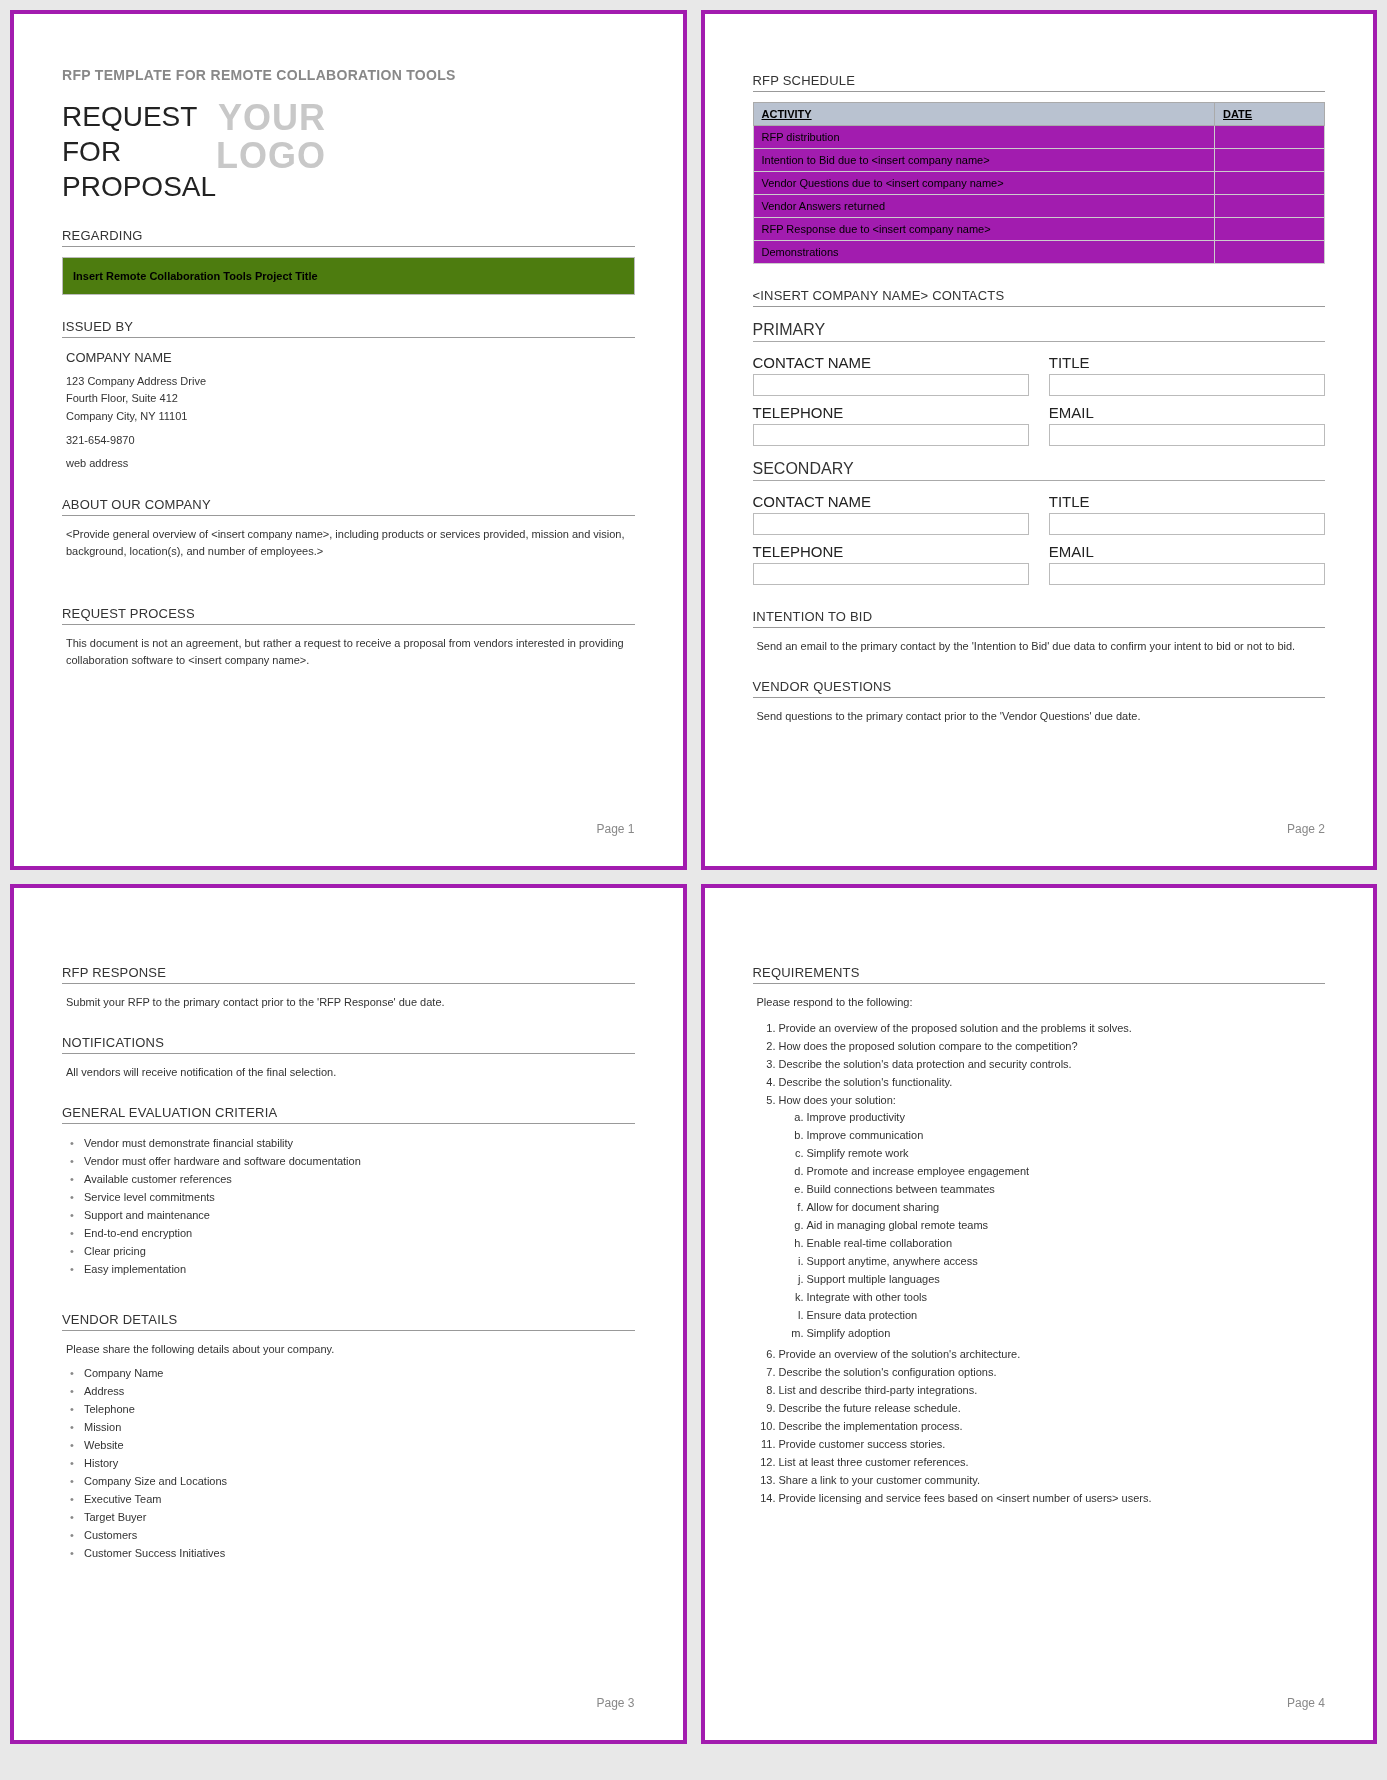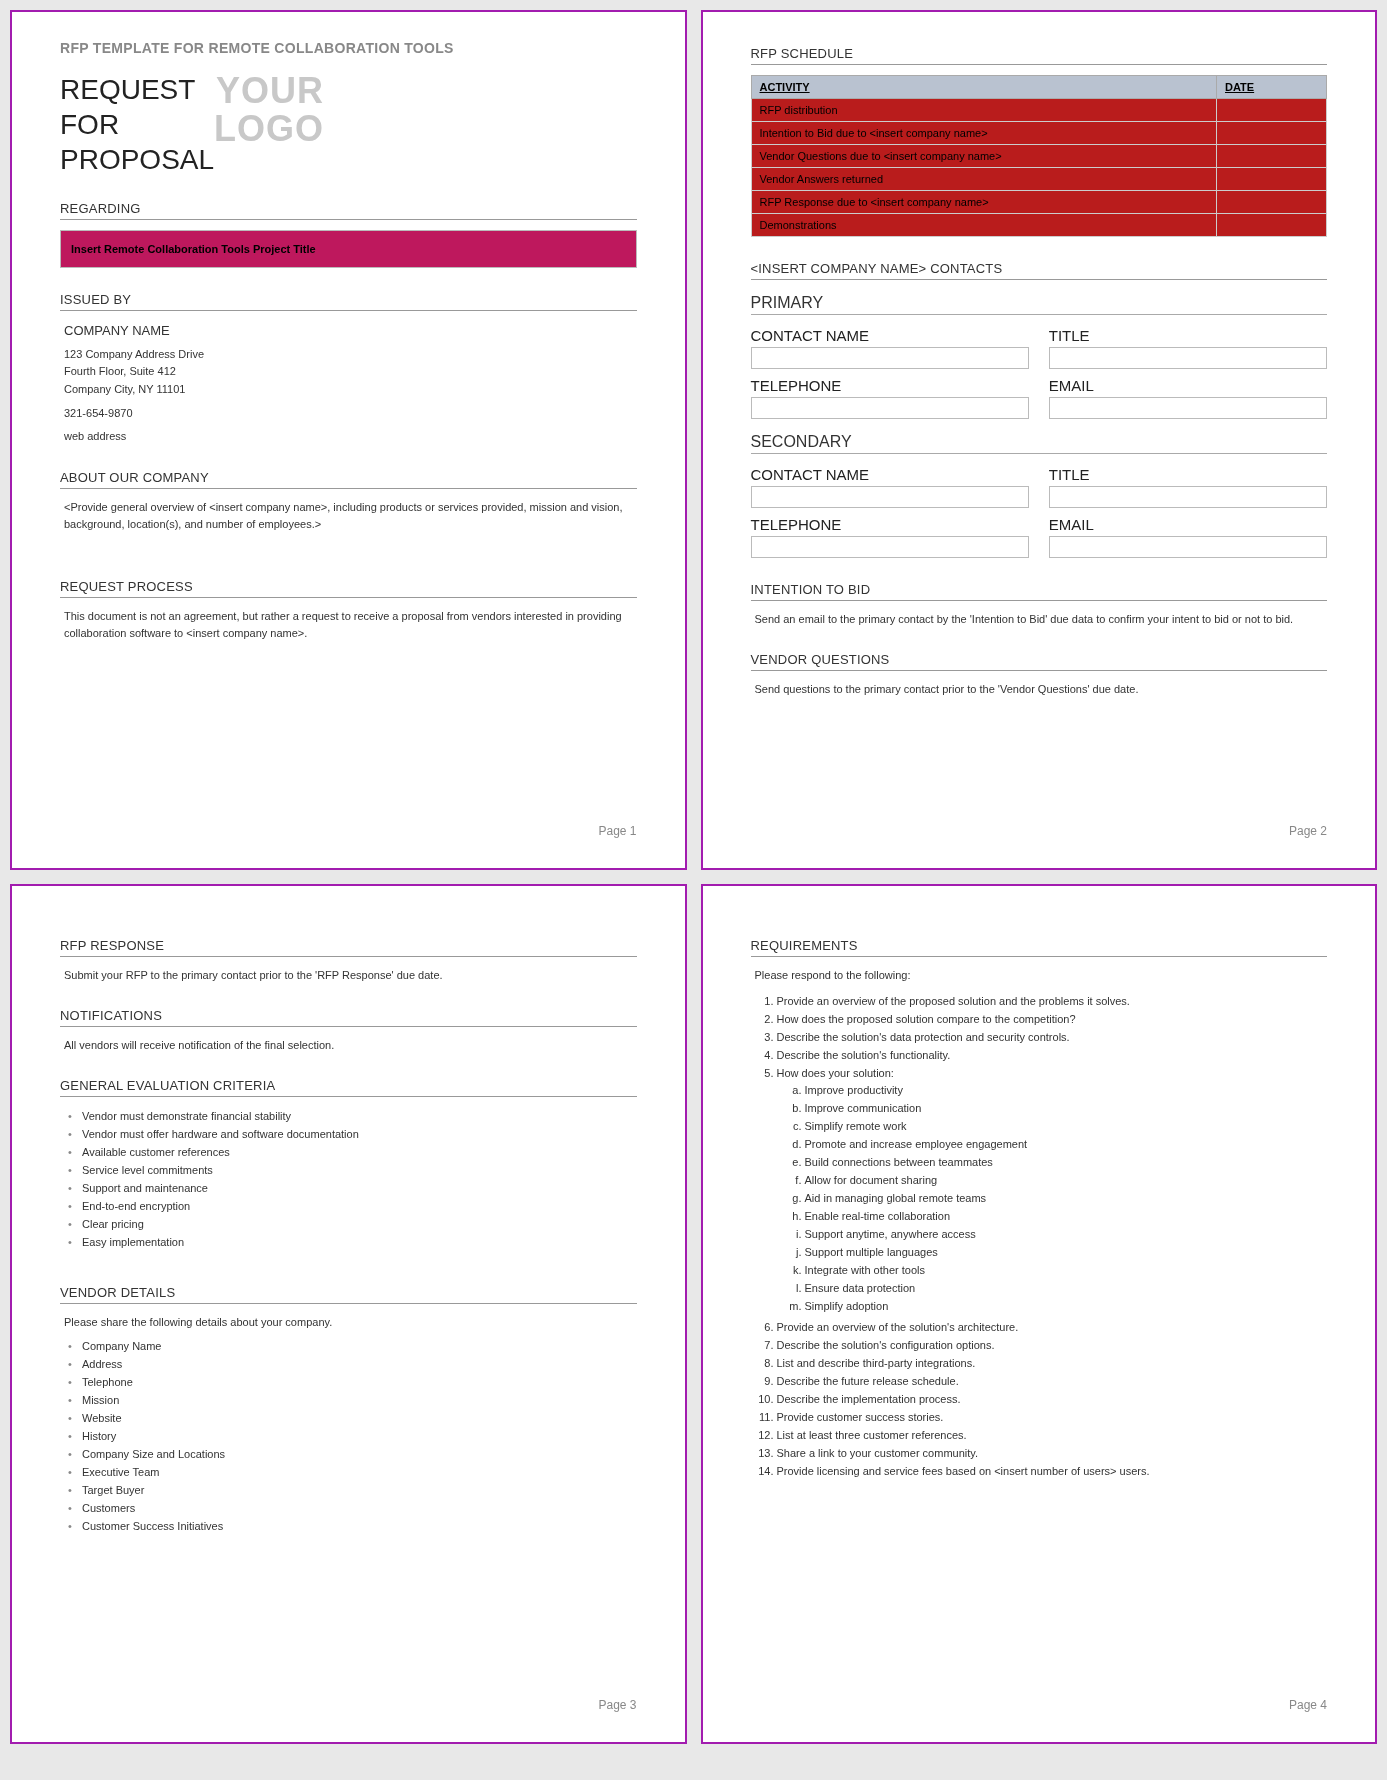--- a/index.html
+++ b/index.html
@@ -10,22 +10,22 @@
   }
   .pages {
     display: grid;
     grid-template-columns: 1fr 1fr;
     gap: 14px;
     max-width: 1387px;
     margin: 0 auto;
   }
   .page {
     background: #fff;
-    border: 2px solid #a21caf;
-    padding: 28px 48px 30px 48px;
+    border: 4px solid #a21caf;
+    padding: 53px 48px 30px 48px;
     position: relative;
     min-height: 860px;
     display: flex;
     flex-direction: column;
   }
   .page-content { flex: 1; }
   .page-footer {
     text-align: right;
     color: #888;
     font-size: 12px;
@@ -67,21 +67,21 @@
     padding-bottom: 3px;
     margin-top: 24px;
     margin-bottom: 10px;
   }
   .section-heading.tight { margin-top: 16px; }
   .regarding-box {
     border: 1px solid #bbb;
     padding: 12px 10px;
     font-size: 11px;
     font-weight: bold;
-    background: #be185d;
+    background: #4d7c0f;
   }
   .company-block { font-size: 11px; color: #333; line-height: 1.6; padding-left: 4px; }
   .company-name-line { font-size: 13px; margin-bottom: 4px; }
   .company-block .spaced { margin-top: 6px; }
   .body-text {
     font-size: 11px;
     color: #333;
     line-height: 1.55;
     padding-left: 4px;
     padding-right: 8px;
@@ -96,21 +96,21 @@
   }
   .sched-table th {
     background: #b9c2d0;
     text-align: left;
     font-weight: bold;
     padding: 5px 8px;
     border: 1px solid #aaa;
     text-decoration: underline;
   }
   .sched-table td {
-    background: #b91c1c;
+    background: #a21caf;
     padding: 5px 8px;
     border: 1px solid #ccc;
   }
   .sched-table .date-col { width: 110px; }
   
   .sub-heading {
     font-size: 16px;
     color: #333;
     border-bottom: 1px solid #aaa;
     padding-bottom: 2px;

